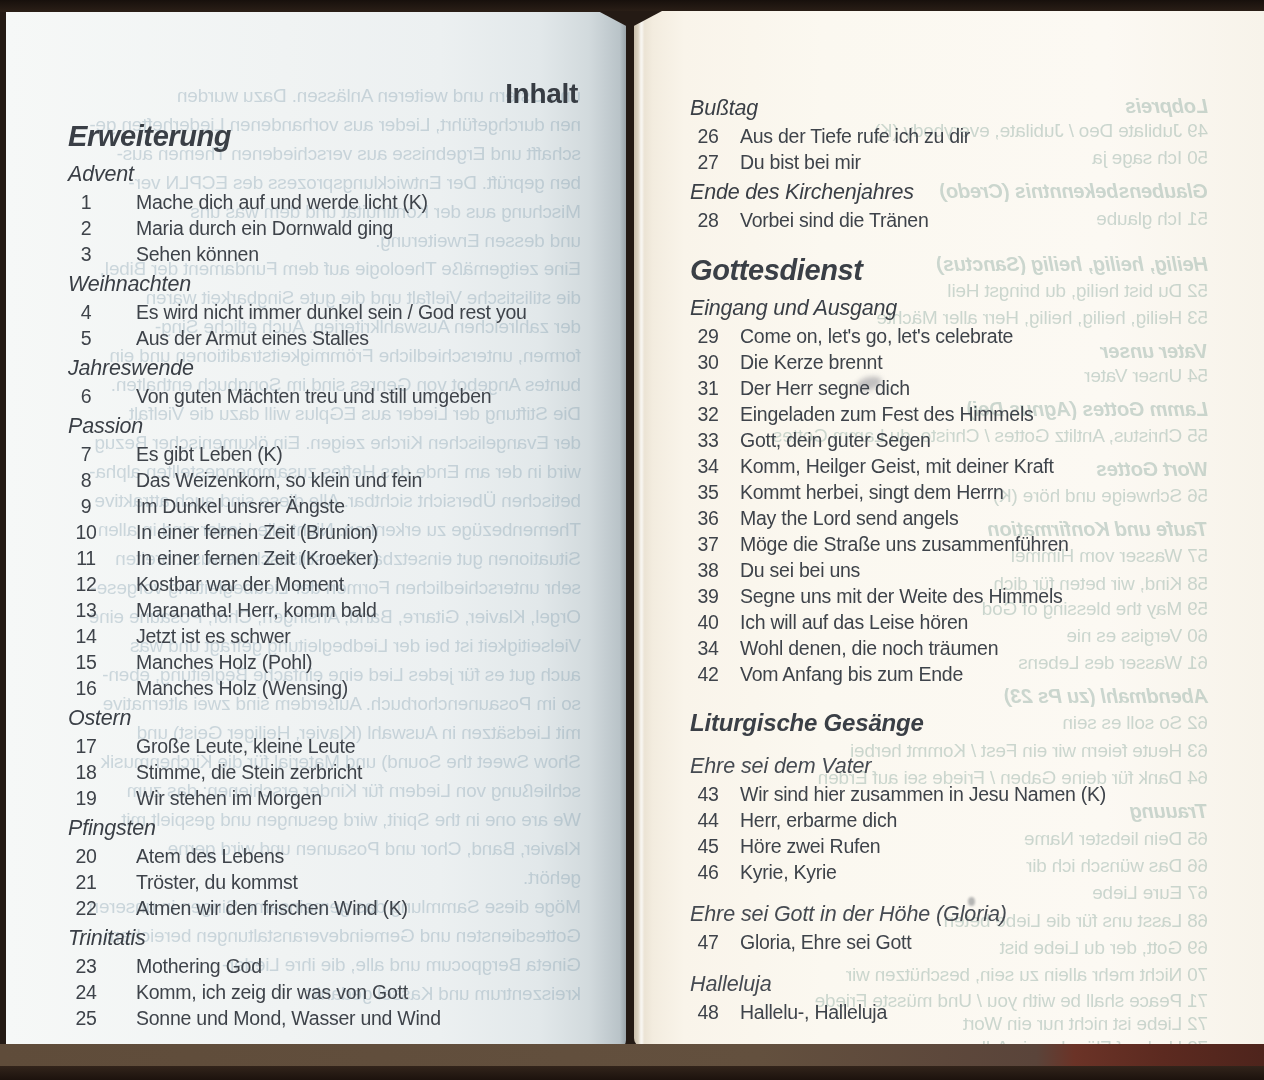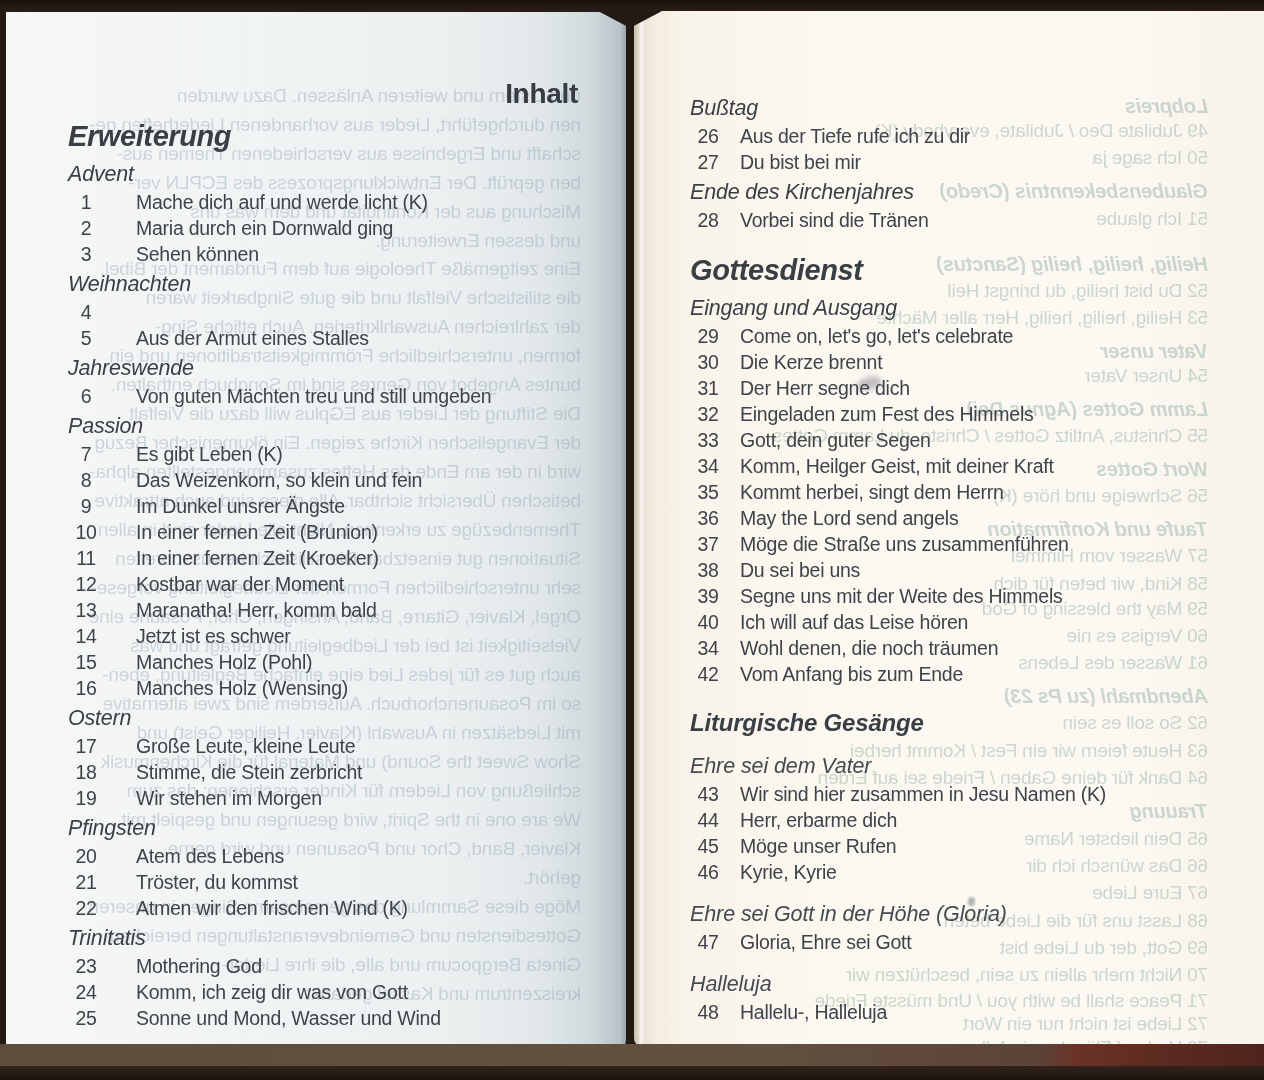--- a/index.html
+++ b/index.html
@@ -118,20 +118,21 @@
             <span class="num">2</span>
             <span class="t">Maria durch ein Dornwald ging</span>
           </div>
           <div class="row">
             <span class="num">3</span>
             <span class="t">Sehen können</span>
           </div>
           <div class="h-sub">Weihnachten</div>
           <div class="row">
             <span class="num">4</span>
+            <span class="t">Es wird nicht immer dunkel sein / God rest you</span>
           </div>
           <div class="row">
             <span class="num">5</span>
             <span class="t">Aus der Armut eines Stalles</span>
           </div>
           <div class="h-sub">Jahreswende</div>
           <div class="row">
             <span class="num">6</span>
             <span class="t">Von guten Mächten treu und still umgeben</span>
           </div>
@@ -336,21 +337,21 @@
           <div class="row">
             <span class="num">43</span>
             <span class="t">Wir sind hier zusammen in Jesu Namen (K)</span>
           </div>
           <div class="row">
             <span class="num">44</span>
             <span class="t">Herr, erbarme dich</span>
           </div>
           <div class="row">
             <span class="num">45</span>
-            <span class="t">Möge unser Rufen</span>
+            <span class="t">Höre zwei Rufen</span>
           </div>
           <div class="row">
             <span class="num">46</span>
             <span class="t">Kyrie, Kyrie</span>
           </div>
           <div class="h-subsub">Ehre sei Gott in der Höhe (Gloria)</div>
           <div class="row">
             <span class="num">47</span>
             <span class="t">Gloria, Ehre sei Gott</span>
           </div>

